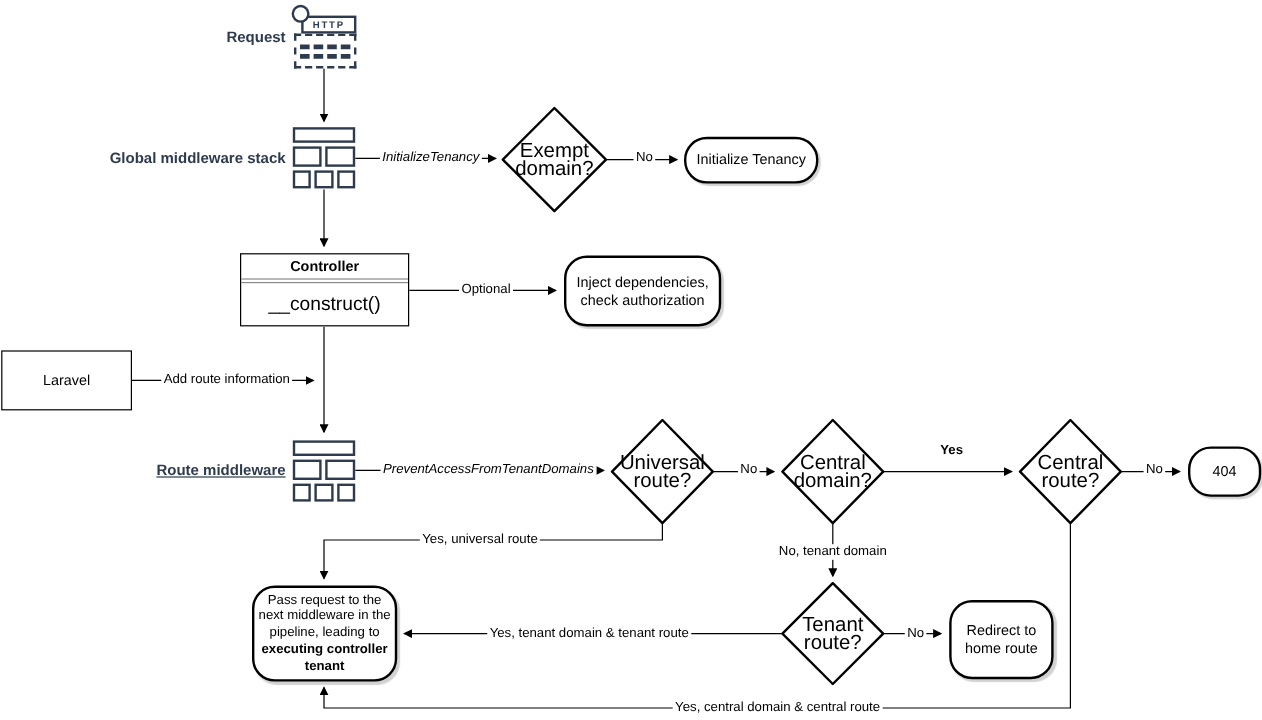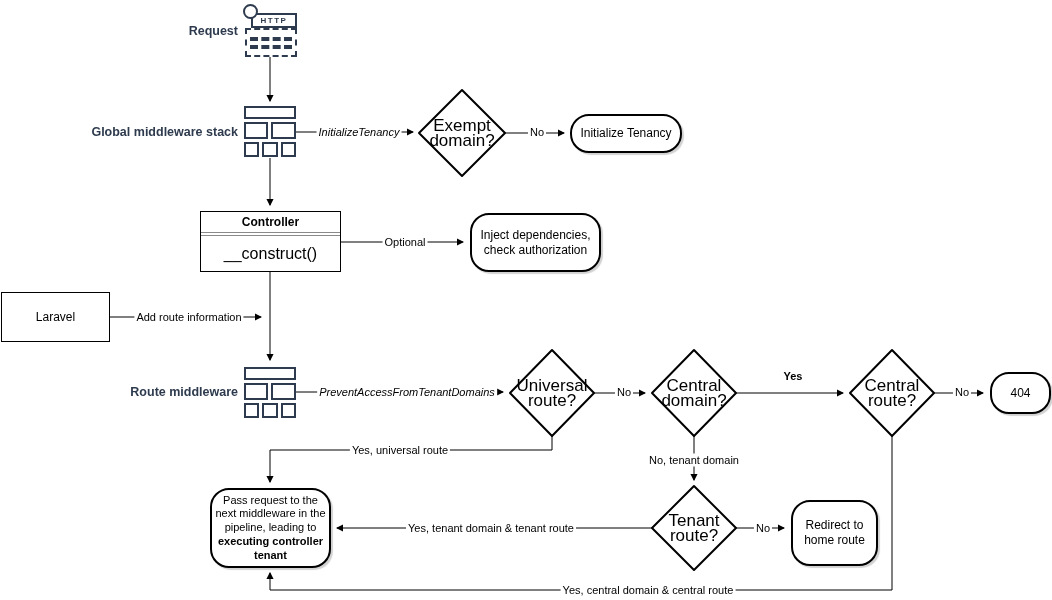--- a/index.html
+++ b/index.html
@@ -146,21 +146,21 @@
     <div class="mw-top"></div>
       <div class="mw-m1"></div>
       <div class="mw-m2"></div>
     <div class="mw-b1"></div>
       <div class="mw-b2"></div>
       <div class="mw-b3"></div>
   </div>
 
   <div class="side-label" style="right:814px;top:31px;">Request</div>
   <div class="side-label" style="right:814px;top:132px;">Global middleware stack</div>
-  <div class="side-label" style="right:814px;top:392px;">Route middleware</div>
+  <div class="side-label" style="right:814px;top:392px;text-decoration:underline;">Route middleware</div>
 
   <div class="rbox" style="left:570px;top:114px;width:112px;height:39px;">
     <div>Initialize Tenancy</div>
   </div>
   <div class="rbox" style="left:470px;top:213px;width:131px;height:59px;">
     <div>Inject dependencies,</div>
     <div>check authorization</div>
   </div>
   <div class="rbox" style="left:990px;top:372px;width:61px;height:42px;">
     <div>404</div>

